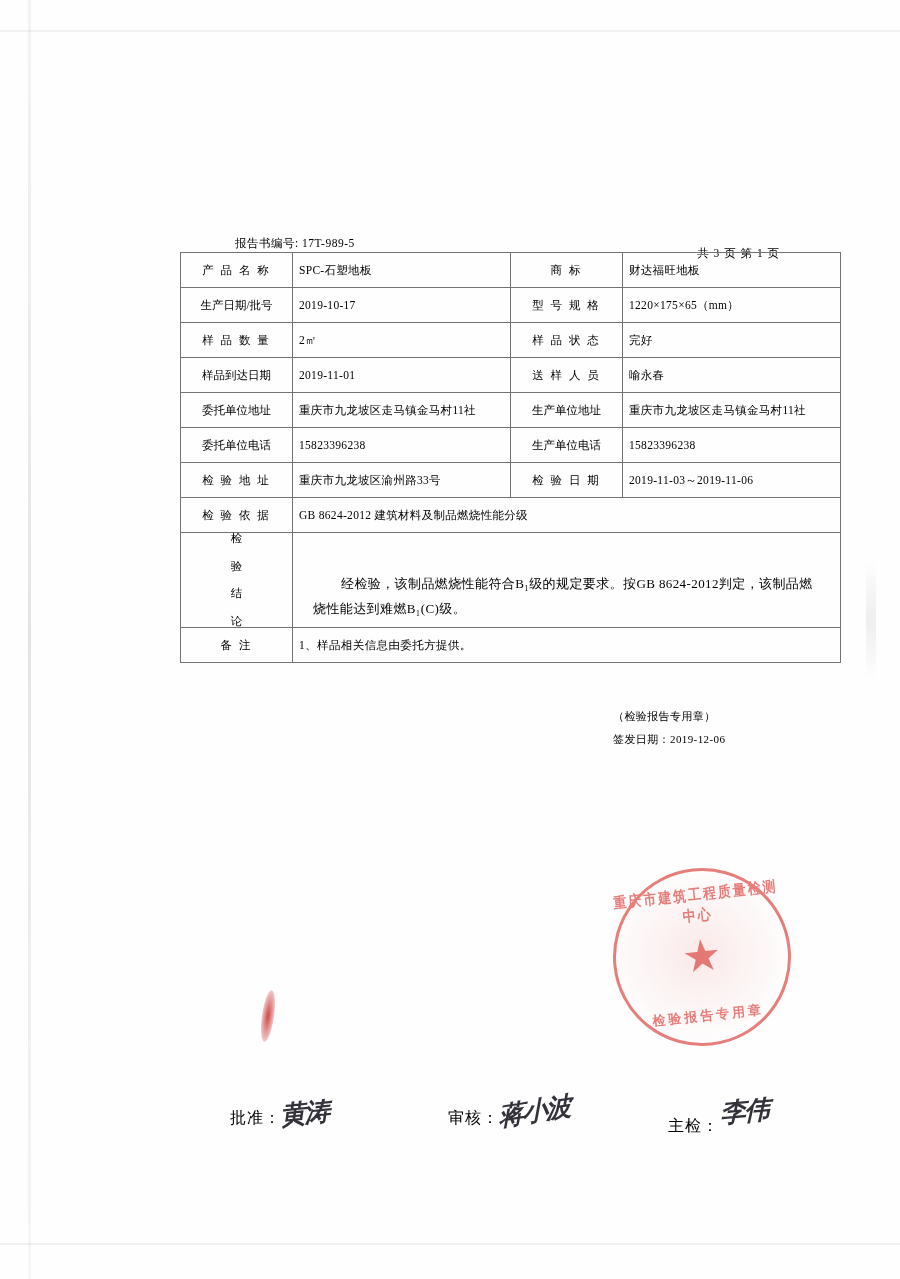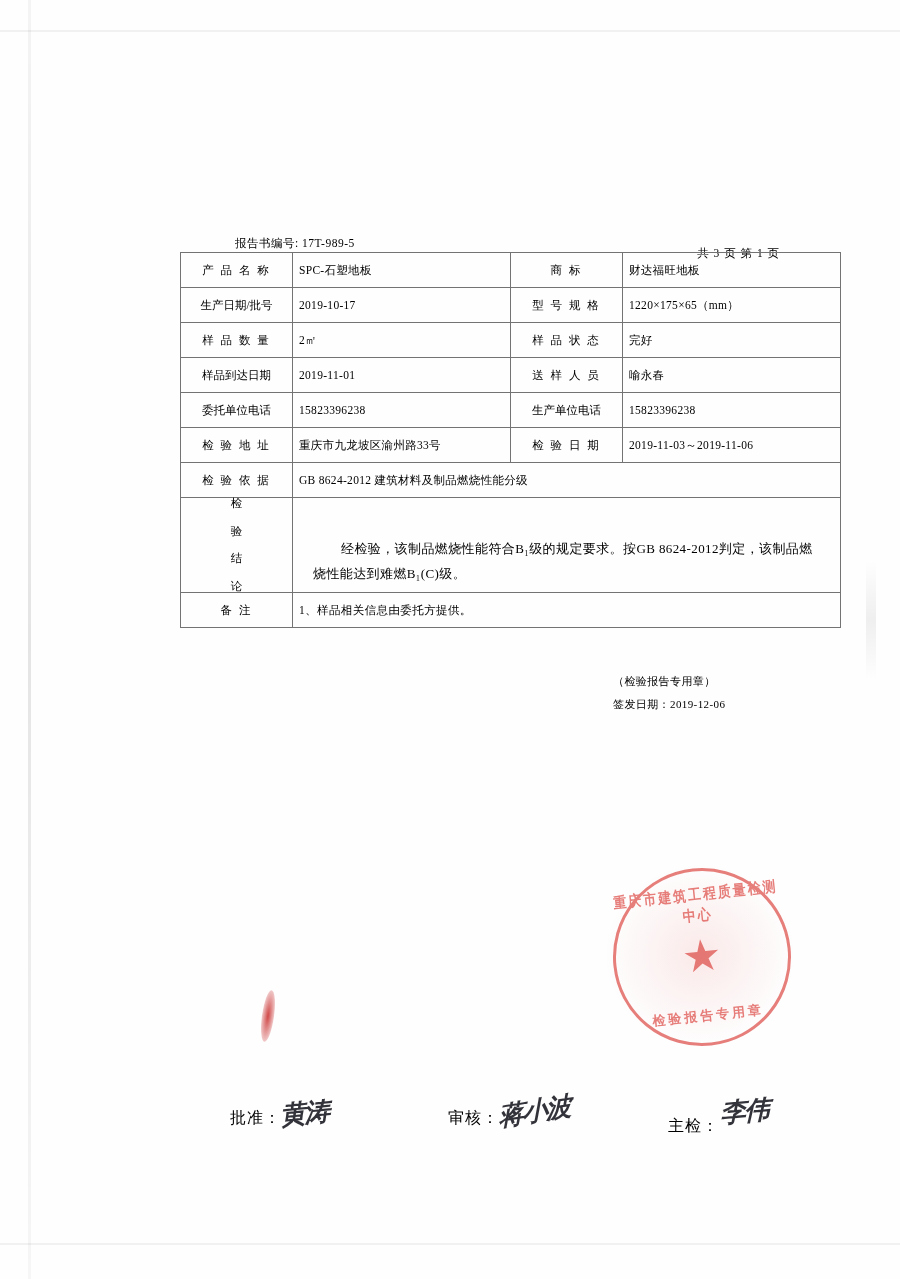--- a/index.html
+++ b/index.html
@@ -306,20 +306,26 @@
         <td class="lbl">样 品 数 量</td>
         <td class="val">2㎡</td>
         <td class="lbl">样 品 状 态</td>
         <td class="val">完好</td>
       </tr>
       <tr>
         <td class="lbl tight">样品到达日期</td>
         <td class="val">2019-11-01</td>
         <td class="lbl">送 样 人 员</td>
         <td class="val">喻永春</td>
+      </tr>
+      <tr>
+        <td class="lbl tight">委托单位地址</td>
+        <td class="val">重庆市九龙坡区走马镇金马村11社</td>
+        <td class="lbl tight">生产单位地址</td>
+        <td class="val">重庆市九龙坡区走马镇金马村11社</td>
       </tr>
       <tr>
         <td class="lbl tight">委托单位电话</td>
         <td class="val">15823396238</td>
         <td class="lbl tight">生产单位电话</td>
         <td class="val">15823396238</td>
       </tr>
       <tr>
         <td class="lbl">检 验 地 址</td>
         <td class="val">重庆市九龙坡区渝州路33号</td>

